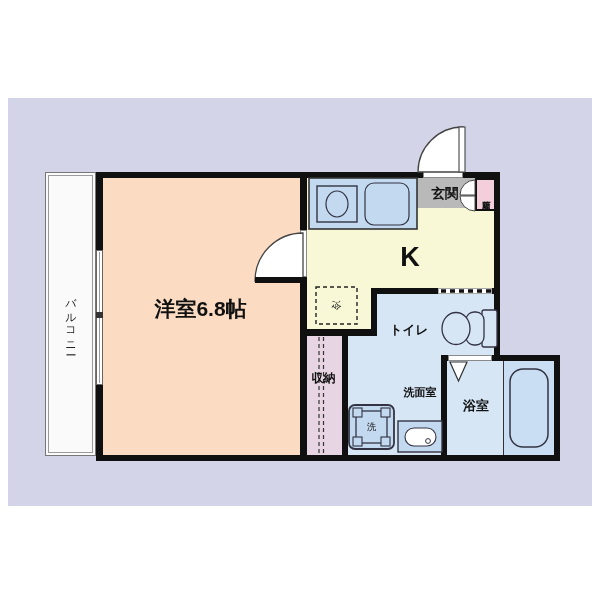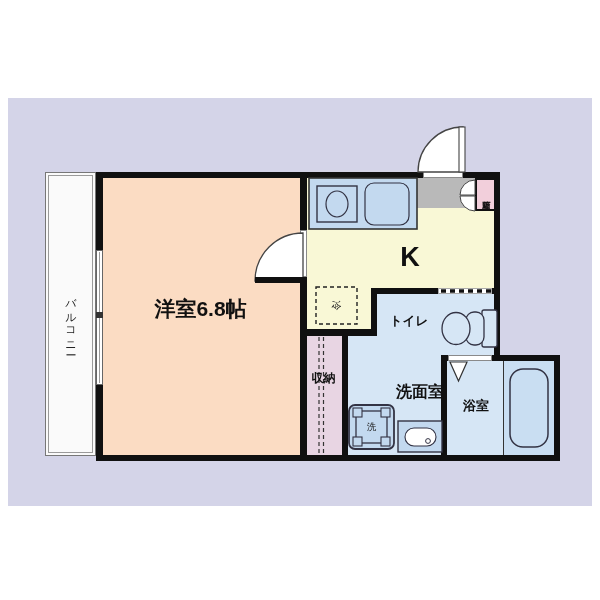--- a/index.html
+++ b/index.html
@@ -32,22 +32,22 @@
        color:#111;white-space:nowrap;}
   .vert{writing-mode:vertical-rl;text-orientation:upright;}
   #lbl-balcony{left:45px;top:242px;width:51px;height:158px;font-size:11px;letter-spacing:2px;color:#222;}
   #lbl-western{left:103px;top:294px;width:195px;height:30px;font-size:21px;font-weight:bold;}
   #lbl-kitchen{left:380px;top:238px;width:60px;height:38px;font-size:27px;font-weight:600;}
   #lbl-entrance{left:415px;top:181px;width:60px;height:26px;font-size:13.5px;font-weight:bold;}
   #lbl-shoebox{left:475px;top:179px;width:21px;height:32px;font-size:8px;font-weight:bold;
                letter-spacing:0;line-height:1;}
   #lbl-fridge{left:316px;top:287px;width:41px;height:37px;font-size:10px;color:#222;
               transform:rotate(90deg);}
-  #lbl-toilet{left:378px;top:309px;width:62px;height:24px;font-size:12.5px;font-weight:bold;}
-  #lbl-washroom{left:388px;top:381px;width:64px;height:22px;font-size:16px;font-weight:bold;}
+  #lbl-toilet{left:378px;top:318px;width:62px;height:24px;font-size:12.5px;font-weight:bold;}
+  #lbl-washroom{left:388px;top:381px;width:64px;height:22px;font-size:11px;font-weight:bold;}
   #lbl-storage{left:299px;top:366px;width:49px;height:24px;font-size:12px;font-weight:bold;}
   #lbl-bathroom{left:448px;top:394px;width:56px;height:24px;font-size:13px;font-weight:bold;}
   #lbl-washer{left:349px;top:417px;width:45px;height:20px;font-size:9.5px;color:#222;}
 </style>
 </head>
 <body>
 
 <div id="stage">
   <div id="panel" class="abs"></div>
 
@@ -128,20 +128,21 @@
     <rect x="398" y="421" width="44" height="31" fill="#c3d9ef" stroke="#334" stroke-width="1.4"></rect>
     <rect x="405" y="428" width="31" height="18" rx="9" fill="#ffffff" stroke="#334" stroke-width="1.1"></rect>
     <circle cx="428" cy="441" r="2.4" fill="#ffffff" stroke="#334" stroke-width="1"></circle>
 
     <rect x="510" y="369" width="38" height="78" rx="13" fill="#c9def2" stroke="#334" stroke-width="1.5"></rect>
   </svg>
 
   <div class="lbl vert" id="lbl-balcony">バルコニー</div>
   <div class="lbl" id="lbl-western">洋室6.8帖</div>
   <div class="lbl" id="lbl-kitchen">K</div>
+  <div class="lbl" id="lbl-entrance">玄関</div>
   <div class="lbl vert" id="lbl-shoebox">下駄箱</div>
   <div class="lbl" id="lbl-fridge">冷</div>
   <div class="lbl" id="lbl-toilet">トイレ</div>
   <div class="lbl" id="lbl-washroom">洗面室</div>
   <div class="lbl" id="lbl-storage">収納</div>
   <div class="lbl" id="lbl-bathroom">浴室</div>
   <div class="lbl" id="lbl-washer">洗</div>
 </div>
 
 </body></html>

